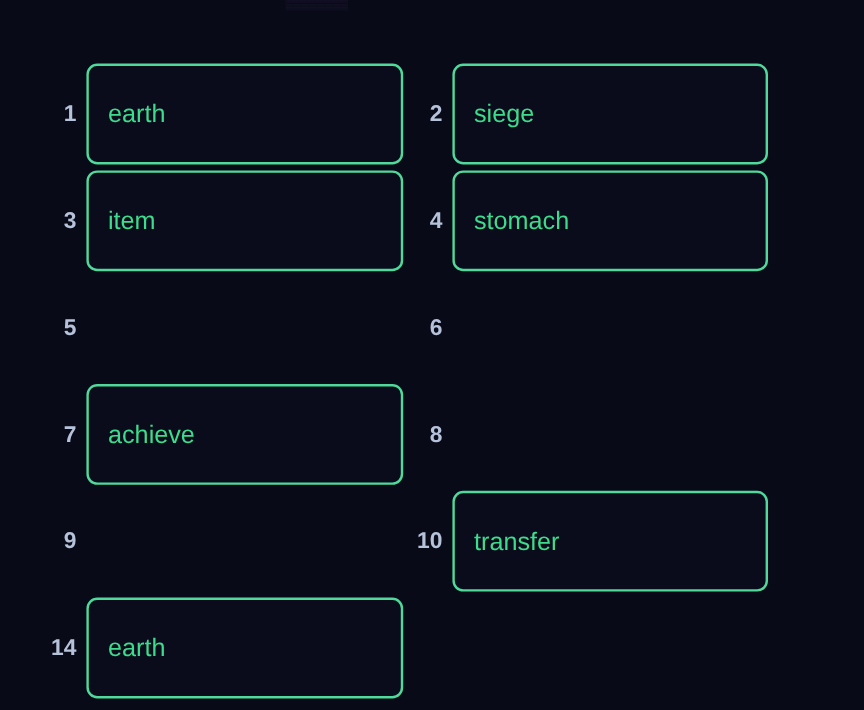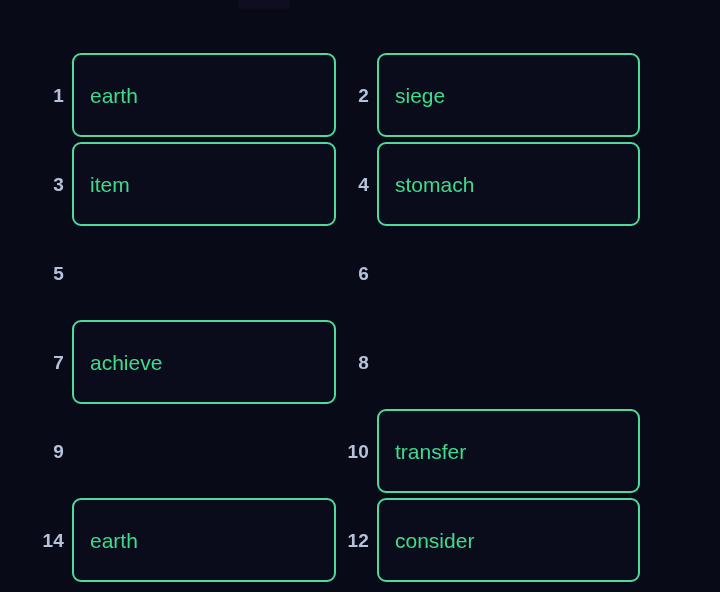--- a/index.html
+++ b/index.html
@@ -174,22 +174,16 @@
       </div>
     </div>
 
     <div class="word-row">
       <div class="word-cell col-left">
         <div class="word-index">14</div>
         <div class="word-box">
           <span class="word-text">earth</span>
         </div>
       </div>
-      <div class="word-cell col-right">
-        <div class="word-index">12</div>
-        <div class="word-box">
-          <span class="word-text">consider</span>
-        </div>
-      </div>
     </div>
 
   </div>
 </div>
 
 </body></html>

